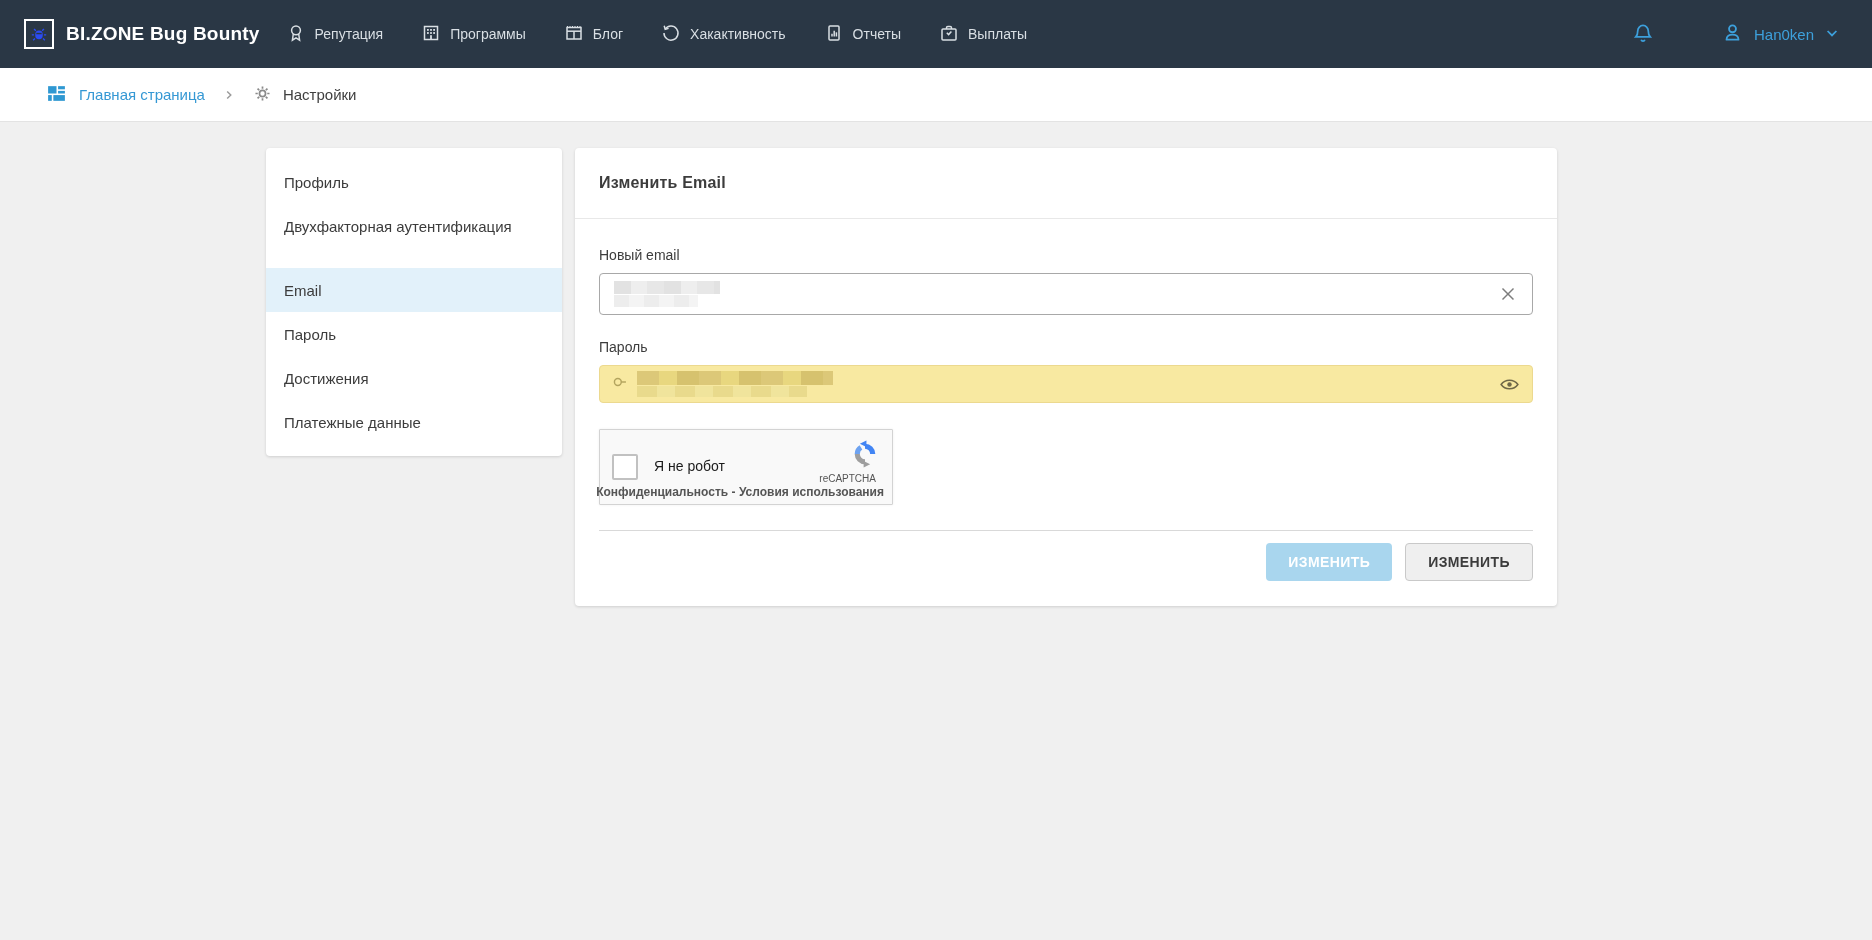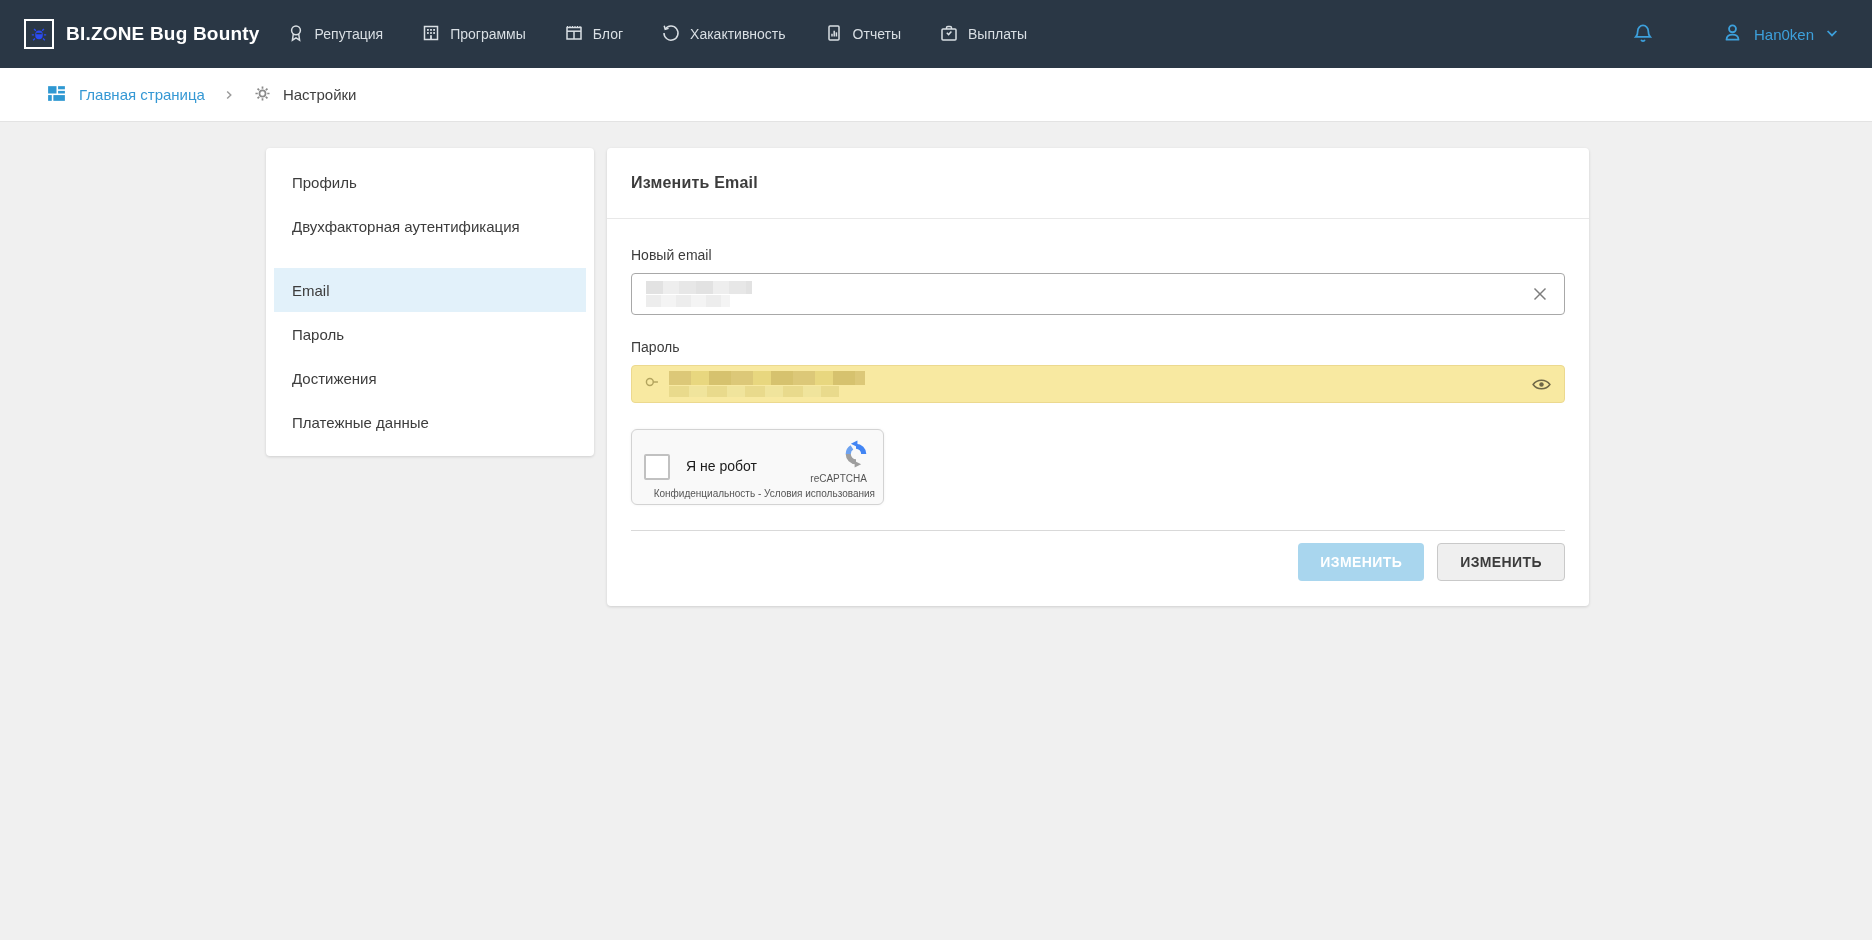--- a/index.html
+++ b/index.html
@@ -22,21 +22,21 @@
   .breadcrumb-bar { height:54px; background:#ffffff; border-bottom:1px solid #e3e3e3; display:flex; align-items:center; padding-left:46px; font-size:15px; }
   .crumb-home { display:flex; align-items:center; gap:12px; color:#3598d4; text-decoration:none; cursor:pointer; }
   .crumb-sep { margin:0 18px; display:flex; align-items:center; color:#9a9a9a; }
   .crumb-current { display:flex; align-items:center; gap:11px; color:#3f3f3f; }
 
   
   .layout { display:flex; align-items:flex-start; gap:13px; padding:26px 0 0 266px; }
   .card { background:#ffffff; border-radius:4px; box-shadow:0 1px 3px rgba(0,0,0,.14); }
 
   
-  .sidebar { width:328px; padding:12px 8px; }
+  .sidebar { width:296px; padding:12px 0; }
   .side-item { height:44px; display:flex; align-items:center; padding:0 18px; font-size:15px; color:#3c3c3c; cursor:pointer; }
   .side-item.active { background:#e2f1fa;margin-top:20px; }
 
   
   .panel { width:982px; }
   .panel-header { height:71px; border-bottom:1px solid #e8e8e8; display:flex; align-items:center; padding:0 24px; }
   .panel-title { font-size:16px; font-weight:bold; color:#3c3c3c; letter-spacing:.2px; }
   .panel-body { padding:28px 24px 0 24px; }
   .field-label { display:block; font-size:14px; color:#3c3c3c; margin-bottom:10px; }
   .input { display:flex; align-items:center; border-radius:4px; position:relative; }
@@ -44,26 +44,26 @@
   .input-pass  { height:38px; border:1px solid #ecd98f; background:#f8e9a1; padding:0 12px; }
   .redacted { border-radius:1px; }
   .red-row1-email { width:106px; height:13px; background:repeating-linear-gradient(90deg,#e2e2e2 0 17px,#eeeeee 17px 33px,#e7e7e7 33px 50px); }
   .red-row2-email { width:84px; height:12px; margin-top:1px; background:repeating-linear-gradient(90deg,#ededed 0 15px,#f4f4f4 15px 30px); }
   .red-row1-pass { width:196px; height:14px; background:repeating-linear-gradient(90deg,#dcc878 0 22px,#e8d77f 22px 40px,#d6c26e 40px 62px); }
   .red-row2-pass { width:170px; height:11px; margin-top:1px; background:repeating-linear-gradient(90deg,#e9da8c 0 20px,#f0e49c 20px 38px); }
   .pass-redacted { margin-left:7px; }
   .trail-btn { margin-left:auto; background:none; border:none; cursor:pointer; display:flex; align-items:center; padding:0; }
 
   
-  .captcha { width:253px; height:76px; margin-top:26px; background:#f9f9f9; border:1px solid #d3d3d3; border-radius:6px; position:relative; box-shadow:0 0 3px rgba(0,0,0,.06); }
+  .captcha { width:294px; height:76px; margin-top:26px; background:#f9f9f9; border:1px solid #d3d3d3; border-radius:1px; position:relative; box-shadow:0 0 3px rgba(0,0,0,.06); }
   .captcha-checkbox { position:absolute; left:12px; top:24px; width:26px; height:26px; background:#ffffff; border:2px solid #c1c1c1; border-radius:2px; cursor:pointer; }
   .captcha-label { position:absolute; left:54px; top:28px; font-size:14px; color:#1b1b1b; }
   .captcha-logo { position:absolute; right:12px; top:9px; }
   .captcha-brand { position:absolute; right:16px; top:43px; font-size:10px; color:#555555; }
-  .captcha-links { position:absolute; right:8px; bottom:5px; font-size:10px; color:#555555; cursor:pointer; white-space:nowrap; }
+  .captcha-links { position:absolute; right:8px; bottom:5px; font-size:12px; color:#555555; cursor:pointer; white-space:nowrap;font-weight:bold; }
 
   
   .divider { height:1px; background:#d9d9d9; margin-top:25px; }
   .actions { display:flex; justify-content:flex-end; gap:13px; padding:12px 0 25px 0; }
   .btn { height:38px; border-radius:4px; font-size:14px; font-weight:bold; letter-spacing:.4px; padding:0 22px; cursor:pointer; font-family:"Liberation Sans", sans-serif; }
   .btn-primary { background:#a9d6ee; color:#ffffff; border:none; cursor:default; }
   .btn-secondary { background:#efefef; color:#3c3c3c; border:1px solid #c9c9c9; }
 </style>
 </head>
 <body>

